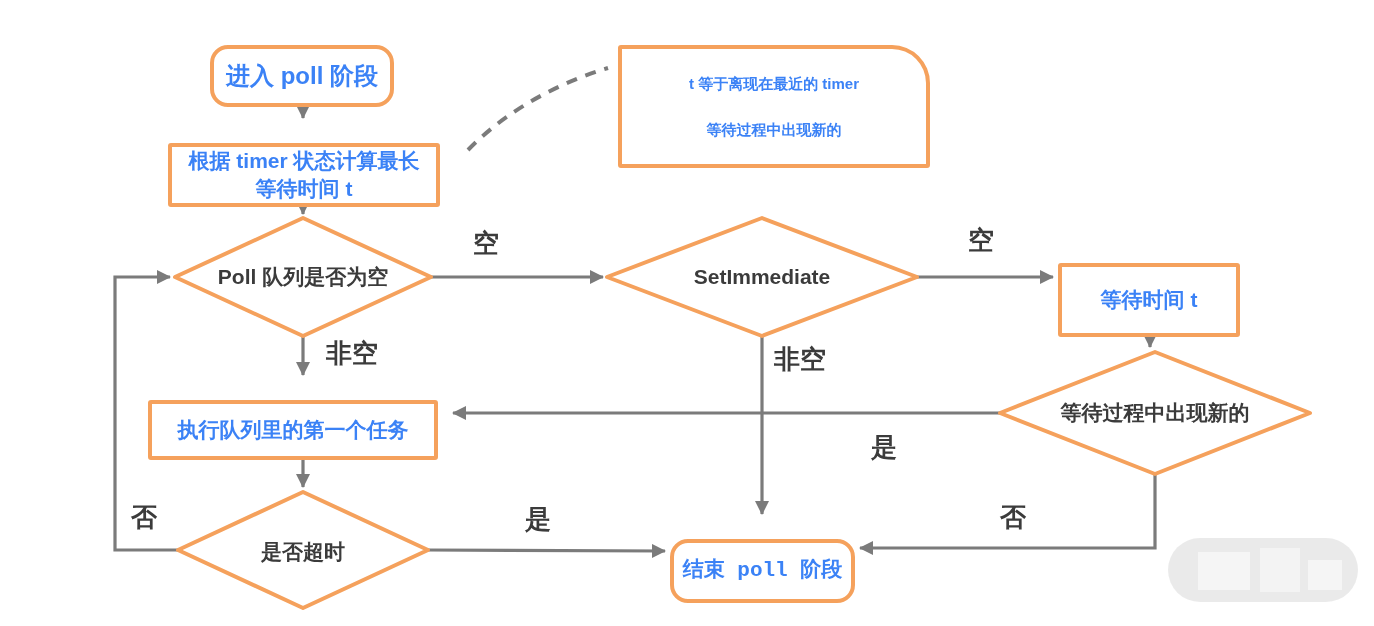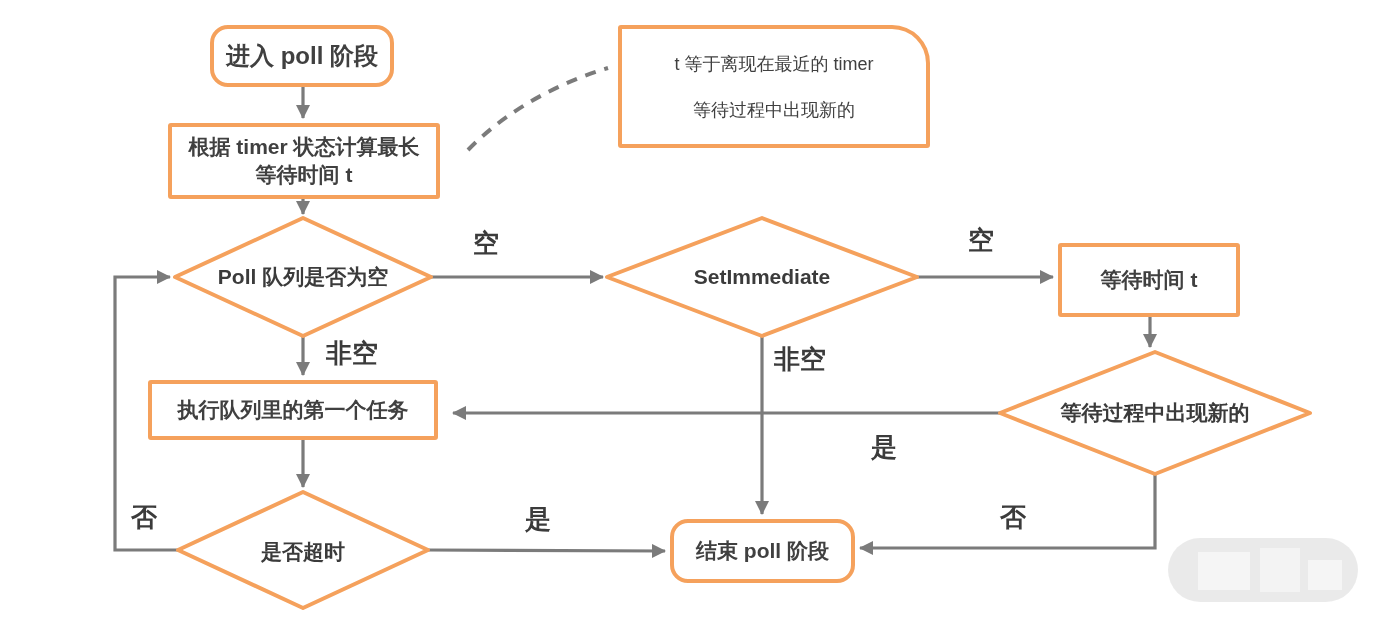--- a/index.html
+++ b/index.html
@@ -14,22 +14,23 @@
   #edges{position:absolute;left:0;top:0;width:1374px;height:626px;}
   .node{
     position:absolute;
     box-sizing:border-box;
     background:#ffffff;
     border:4px solid #f5a15c;
     display:flex;align-items:center;justify-content:center;
     flex-direction:column;
     text-align:center;
     font-weight:bold;
-    color:#404040;
+    color:#3b82f6;
     z-index:2;
+    margin-top:20px;
   }
   .rounded{border-radius:18px;}
   .sharp{border-radius:3px;}
   .note{
     border-radius:3px 38px 3px 3px;
     justify-content:center;
   }
   .diamond-label{
     position:absolute;
     transform:translate(-50%,-50%);
@@ -44,21 +45,21 @@
     position:absolute;
     transform:translate(-50%,-50%);
     font-weight:bold;
     font-size:26px;
     color:#3b3b3b;
     z-index:3;
     white-space:nowrap;
   }
   .fs21{font-size:21px;line-height:28px;}
   .fs24{font-size:24px;}
-  .note-line{font-size:18px;line-height:46px;font-weight:normal;}
+  .note-line{font-size:15px;line-height:46px;font-weight:bold;}
   .watermark{
     position:absolute;
     left:1168px;top:538px;width:190px;height:64px;
     background:#dadada;opacity:.55;
     border-radius:32px;
     z-index:1;
   }
   .wm-block{position:absolute;background:#f2f2f2;}
 </style>
 </head>
@@ -103,32 +104,32 @@
     <g fill="#ffffff" stroke="#f5a15c" stroke-width="4" stroke-linejoin="round">
       <polygon points="303,218 431,277 303,336 175,277"></polygon>
       <polygon points="762,218 917,277 762,336 607,277"></polygon>
       <polygon points="1155,352 1310,413 1155,474 1000,413"></polygon>
       <polygon points="303,492 428,550 303,608 178,550"></polygon>
     </g>
   </svg>
 
   <div class="node rounded fs24" style="left:210px;top:25px;width:184px;height:62px;">进入 poll 阶段</div>
 
-  <div class="node sharp fs21" style="left:168px;top:123px;width:272px;height:76px;padding:0 16px;">根据 timer 状态计算最长等待时间 t</div>
+  <div class="node sharp fs21" style="left:168px;top:123px;width:272px;height:64px;padding:0 16px;">根据 timer 状态计算最长等待时间 t</div>
 
   <div class="node note" style="left:618px;top:25px;width:312px;height:123px;">
     <div class="note-line">t 等于离现在最近的 timer</div>
     <div class="note-line">等待过程中出现新的</div>
   </div>
 
   <div class="node sharp fs21" style="left:1058px;top:243px;width:182px;height:74px;">等待时间 t</div>
 
   <div class="node sharp fs21" style="left:148px;top:380px;width:290px;height:60px;">执行队列里的第一个任务</div>
 
-  <div class="node rounded fs21" style="left:670px;top:519px;width:185px;height:64px;">结束 poll 阶段</div>
+  <div class="node rounded fs21" style="left:670px;top:519px;width:185px;height:64px;font-family:Liberation Mono, monospace;">结束 poll 阶段</div>
 
   <div class="diamond-label fs21" style="left:303px;top:277px;">Poll 队列是否为空</div>
 
   <div class="diamond-label fs21" style="left:762px;top:277px;">
     <div>SetImmediate</div>
   </div>
 
   <div class="diamond-label fs21" style="left:1155px;top:413px;">
     <div>等待过程中出现新的</div>
   </div>

